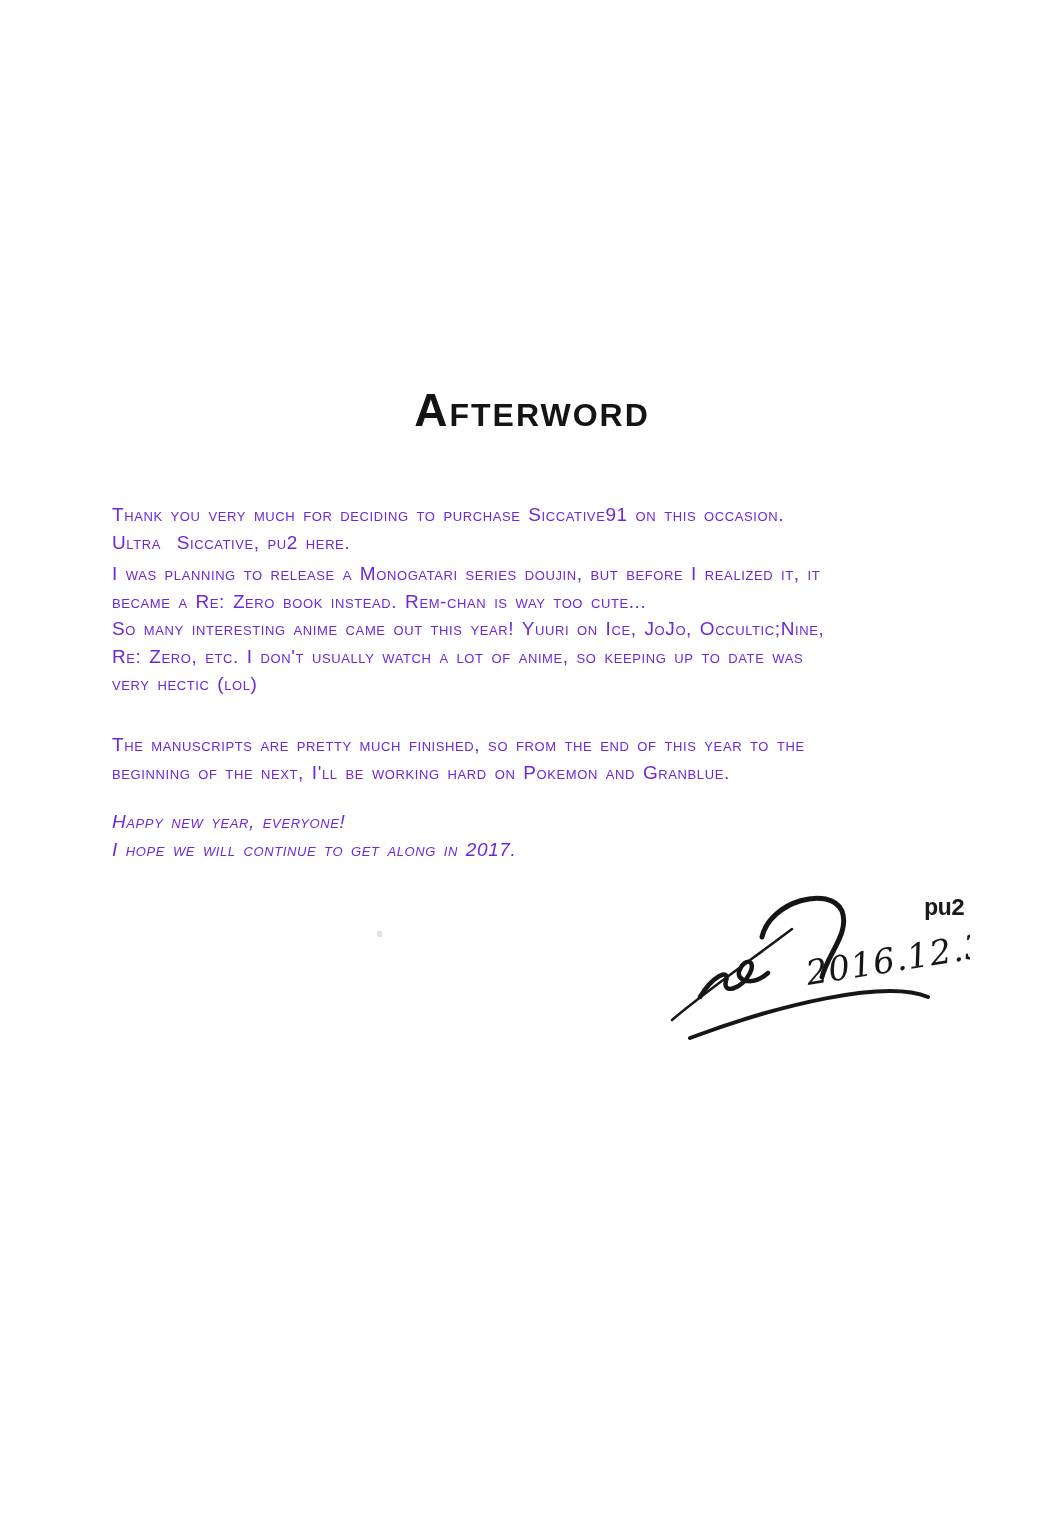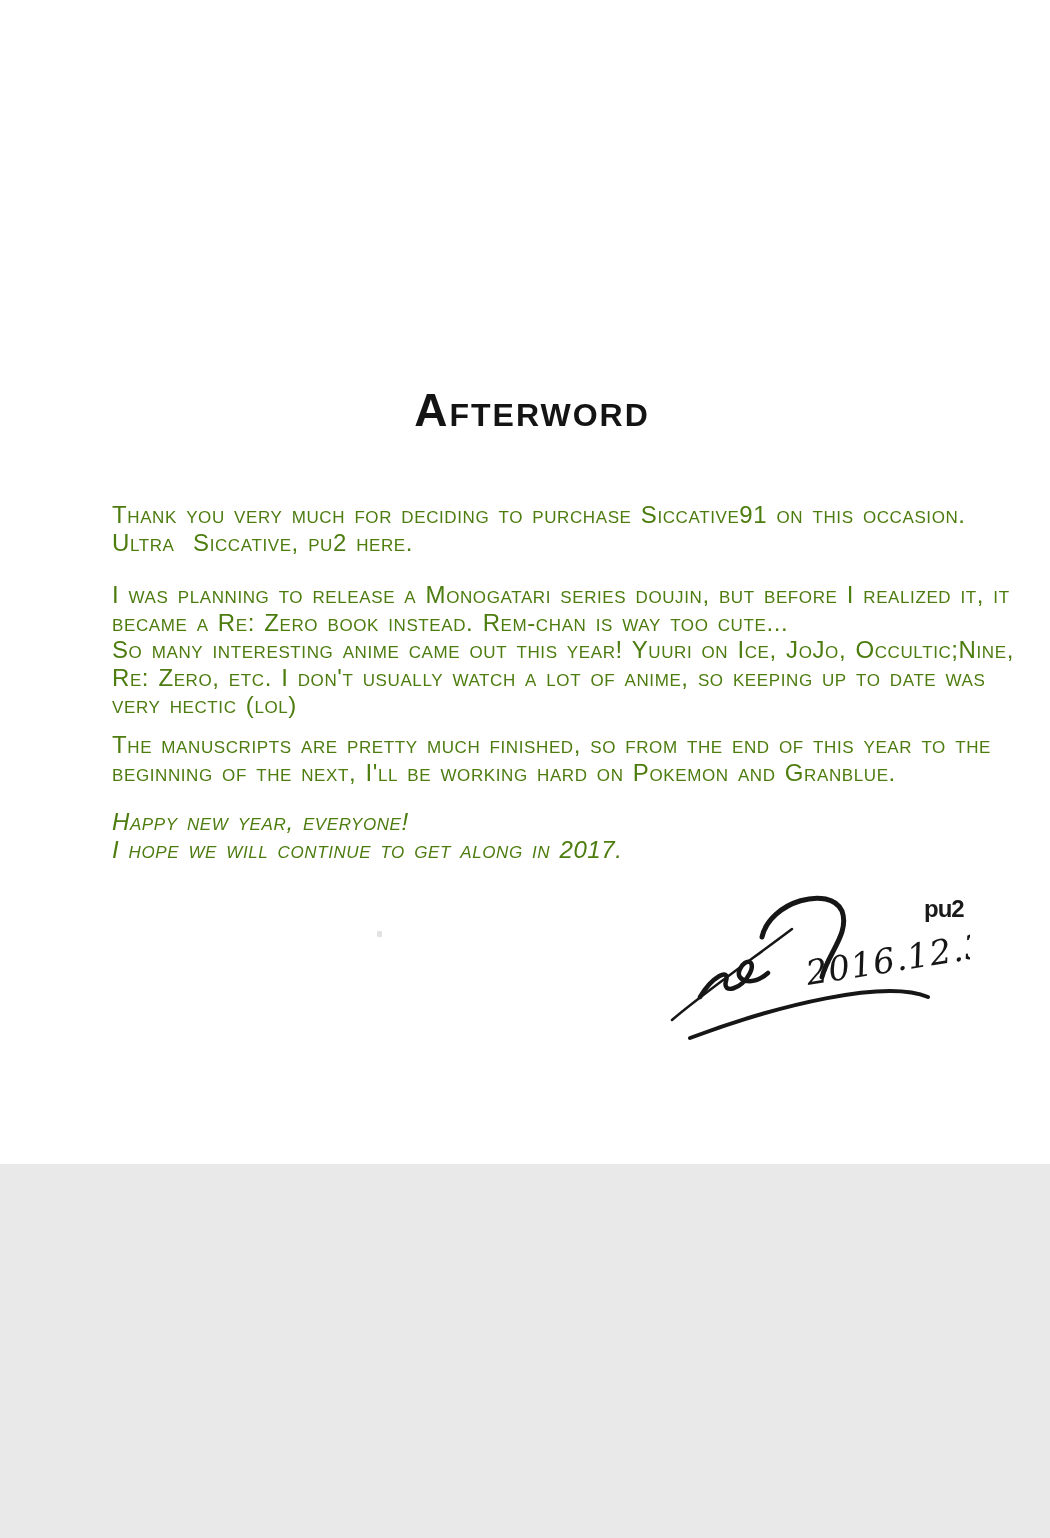--- a/index.html
+++ b/index.html
@@ -3,21 +3,21 @@
 <meta charset="utf-8">
 <style>
   html, body {
     margin: 0;
     padding: 0;
     background: #e9e9e9;
   }
   .page {
     position: relative;
     width: 1050px;
-    height: 1164px;
+    height: 1538px;
     margin: 0 auto;
     background: #ffffff;
     overflow: hidden;
     font-family: "Liberation Sans", sans-serif;
     color: #1a1a1a;
   }
   .title {
     position: absolute;
     top: 383px;
     left: 0;
@@ -29,43 +29,43 @@
     font-size: 46px;
     font-weight: 700;
     font-variant: small-caps;
     letter-spacing: 2px;
     color: #141414;
   }
   .para {
     position: absolute;
     left: 112px;
     width: 870px;
-    font-size: 24px;
+    font-size: 19px;
     line-height: 27.5px;
     font-variant: small-caps;
     font-weight: 400;
     letter-spacing: 0.6px;
     word-spacing: 2px;
     white-space: pre;
-    color: #4d7c0f;
+    color: #6d28d9;
   }
   .p1 { top: 501px; }
-  .p2 { top: 581px; }
+  .p2 { top: 560px; }
   .p3 { top: 731px; }
   .p4 { top: 808px; font-style: italic; }
   .ps {
     left: 508px;
     top: 1392px;
     width: 500px;
   }
   .handle {
     position: absolute;
     left: 924px;
     top: 895px;
-    font-family: Liberation Sans, sans-serif;
+    font-family: Liberation Mono, monospace;
     font-size: 24px;
     font-weight: 700;
     letter-spacing: -1px;
     color: #1b1b1b;
   }
   .sig-svg {
     position: absolute;
     left: 650px;
     top: 885px;
     width: 320px;

